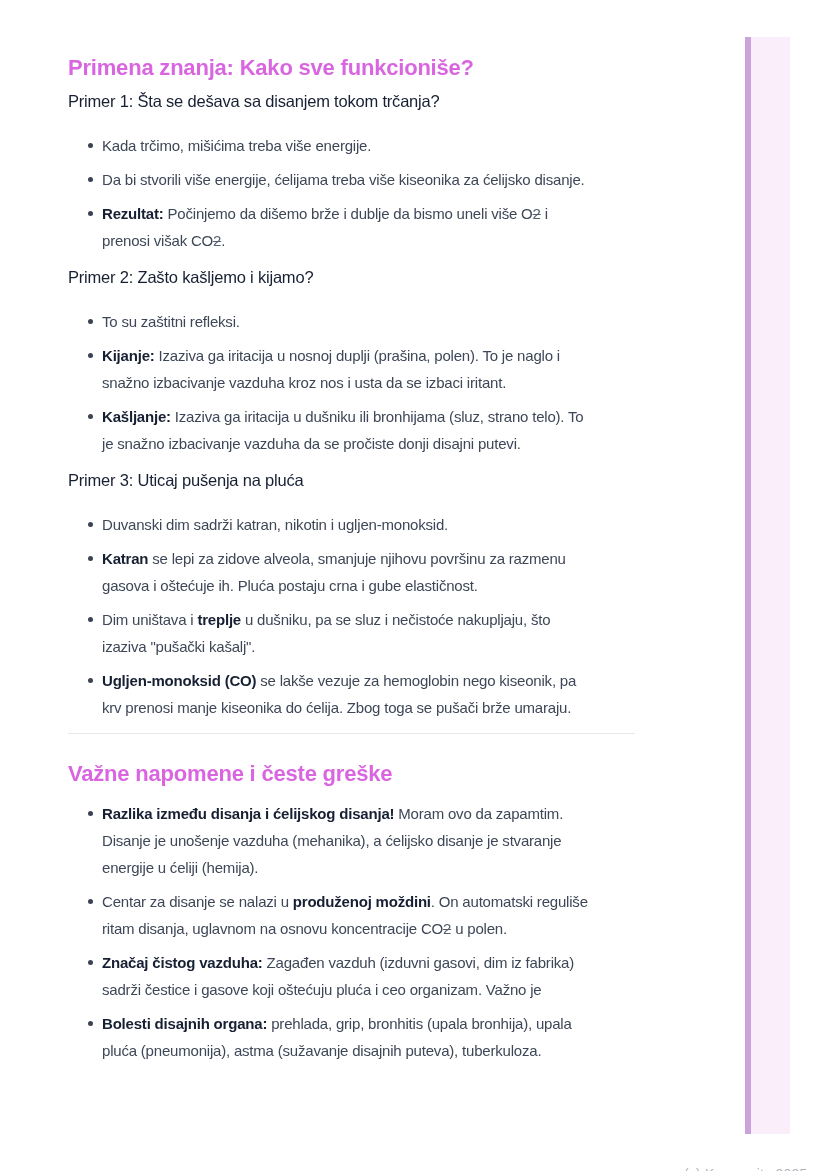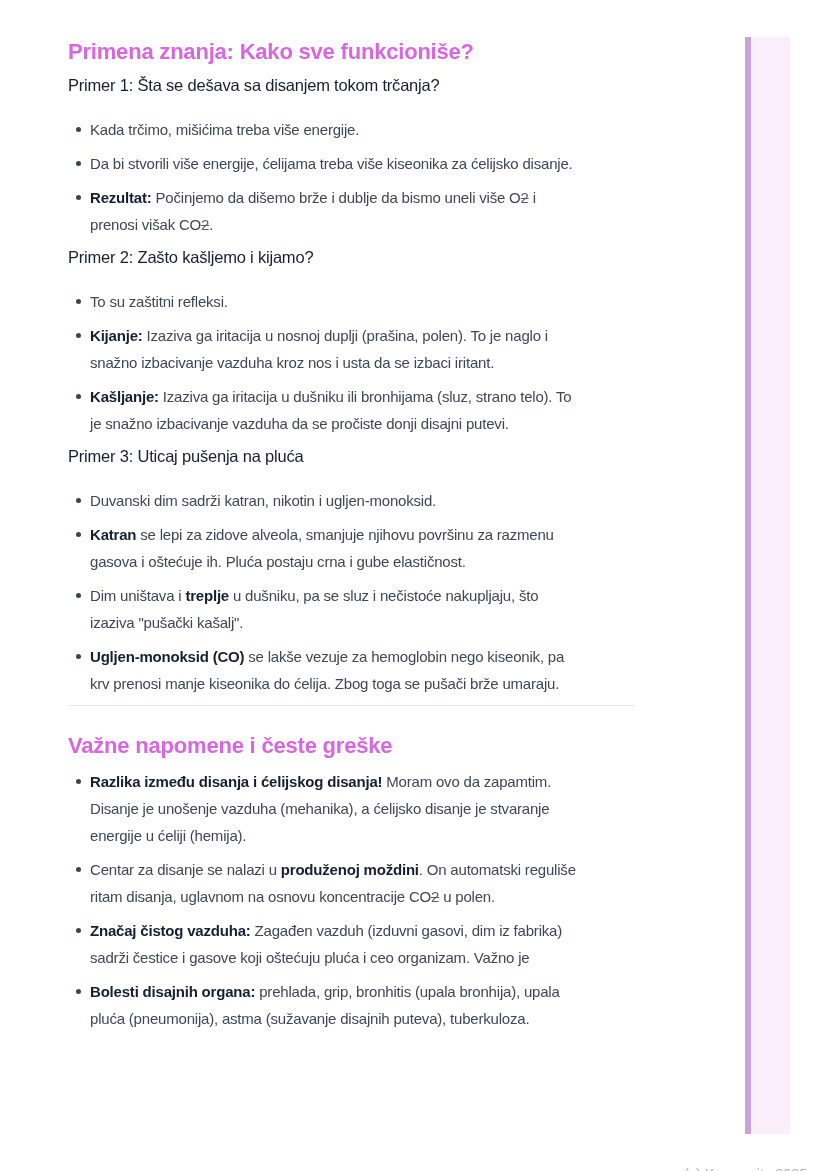--- a/index.html
+++ b/index.html
@@ -15,30 +15,30 @@
     position: absolute;
     left: 68px; top: 0;
     width: 600px;
     padding-top: 38px;
   }
   .h1 {
     font-size: 22px; line-height: 28px;
     font-weight: 700;
     color: var(--heading-color, #d966e0);
     letter-spacing: -0.2px;
-    margin: 0 0 8px 0;
+    margin: 16px 0 8px 0;
   }
   .h2 {
     font-size: 16.5px; line-height: 22px;
     font-weight: 400;
     color: #172033;
     letter-spacing: -0.2px;
     margin: 8px 0 20px 0;
   }
-  ul.bullets { list-style: none; margin: 0; padding: 0; }
+  ul.bullets { list-style: none; margin: 12px; padding: 0; }
   ul.bullets li {
     position: relative;
     padding-left: 22px;
     margin-bottom: 7px;
     font-size: 15px; line-height: 27px;
     letter-spacing: -0.2px;
     color: #3e4757;
   }
   ul.bullets li::before {
     content: "";

